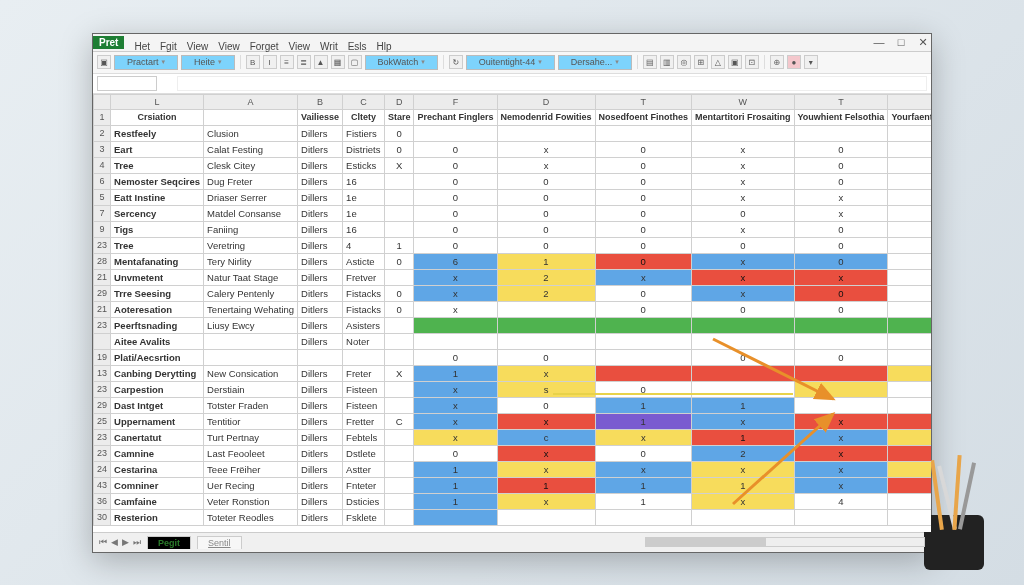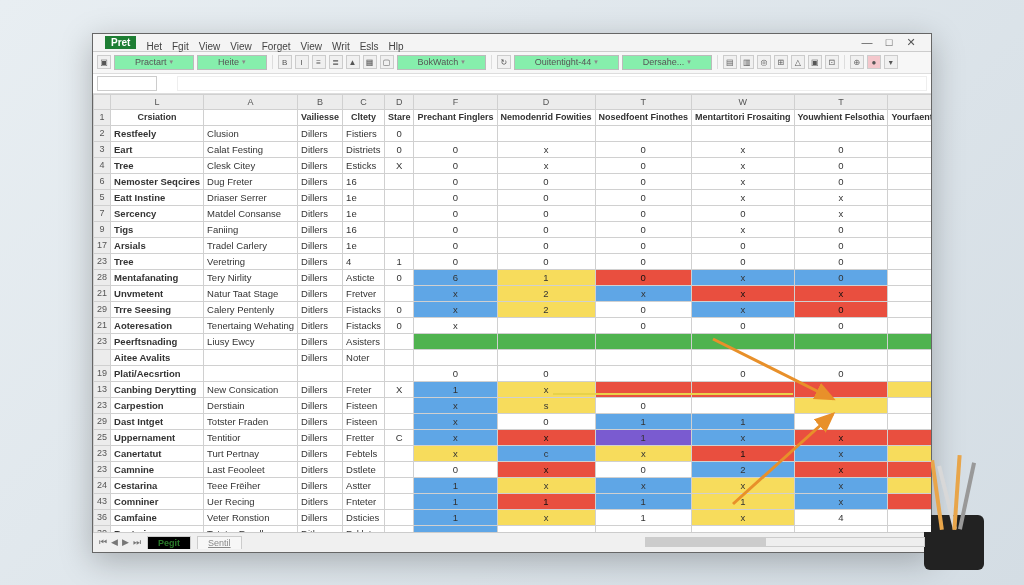--- a/index.html
+++ b/index.html
@@ -40,21 +40,21 @@
     flex-direction: column;
     font-size: 10px;
     color: #333;
   }
   .titlebar {
     height: 18px;
     background: #f4f4f4;
     border-bottom: 1px solid #ccc;
     display: flex;
     align-items: center;
-    padding: 0 12px;
+    padding: 0 0;
   }
   .app-badge {
     background: #1e7e34;
     color: #fff;
     font-weight: bold;
     padding: 1px 6px;
     font-size: 10px;
     margin-right: 10px;
   }
   .menu { display: flex; gap: 10px; font-size: 10px; color: #444; margin-top: 8px; }
@@ -73,22 +73,22 @@
     border-bottom: 1px solid #ddd;
     display: flex;
     align-items: center;
     gap: 3px;
     padding: 0 4px;
     font-size: 9px;
     color: #555;
   }
   .tb-combo {
     border: 1px solid #bbb;
-    background: #86efac;
-    padding: 1px 20px;
+    background: #7dd3fc;
+    padding: 1px 12px;
     height: 15px;
     display: flex; align-items: center;
     gap: 3px;
   }
   .tb-combo::after { content: '▾'; font-size: 7px; color: #888; }
   .tb-ico {
     width: 14px; height: 14px;
     border: 1px solid #ccc;
     background: #f0f0f0;
     display: flex; align-items: center; justify-content: center;
@@ -396,34 +396,20 @@
             <td class="col-C">16</td>
             <td class="col-D"></td>
             <td class="data-col">0</td>
             <td class="data-col">0</td>
             <td class="data-col">0</td>
             <td class="data-col">x</td>
             <td class="data-col">0</td>
             <td class="data-col">x</td>
           </tr>
           <tr>
-            <th class="rowhdr">17</th>
-            <td class="col-L">Arsials</td>
-            <td class="col-A">Tradel Carlery</td>
-            <td class="col-B">Dillers</td>
-            <td class="col-C">1e</td>
-            <td class="col-D"></td>
-            <td class="data-col">0</td>
-            <td class="data-col">0</td>
-            <td class="data-col">0</td>
-            <td class="data-col">0</td>
-            <td class="data-col">0</td>
-            <td class="data-col"></td>
-          </tr>
-          <tr>
             <th class="rowhdr">23</th>
             <td class="col-L">Tree</td>
             <td class="col-A">Veretring</td>
             <td class="col-B">Dillers</td>
             <td class="col-C">4</td>
             <td class="col-D">1</td>
             <td class="data-col">0</td>
             <td class="data-col">0</td>
             <td class="data-col">0</td>
             <td class="data-col">0</td>

